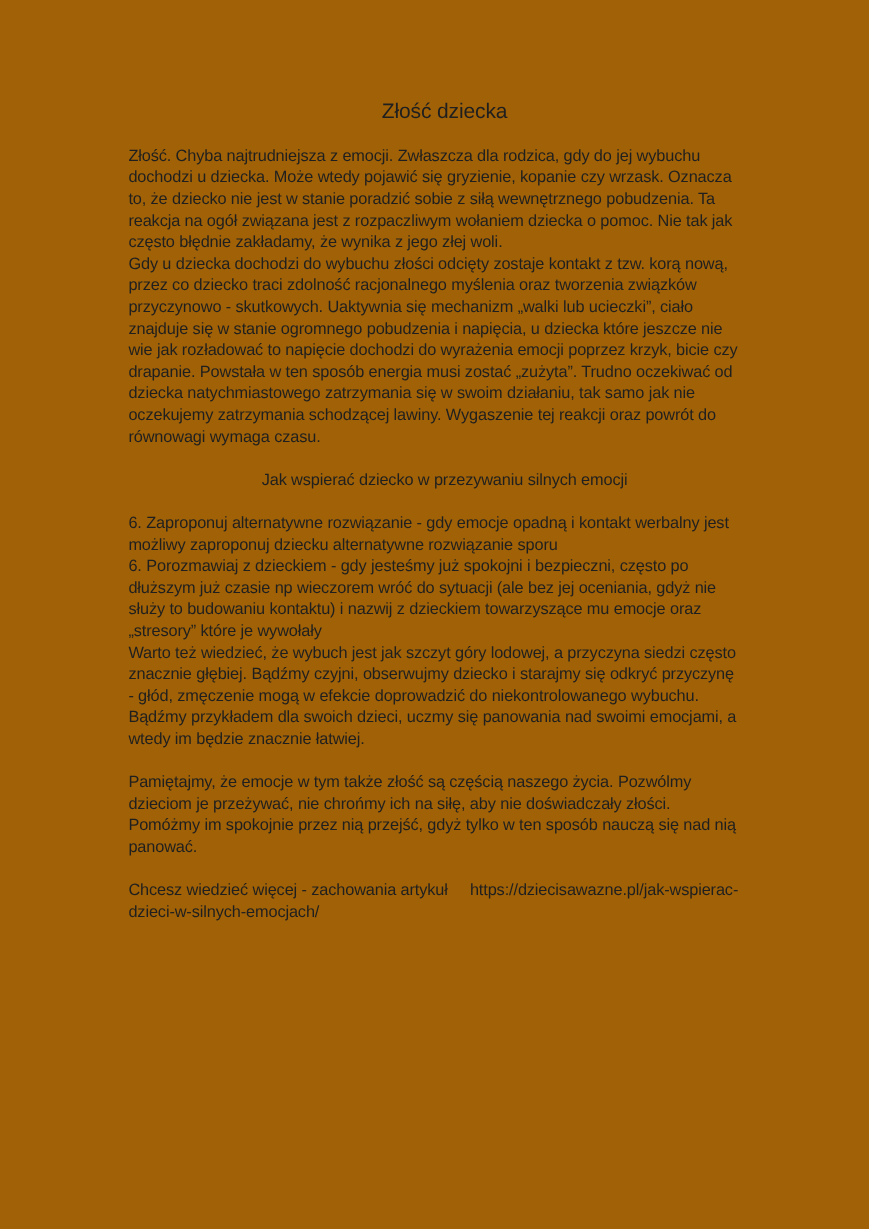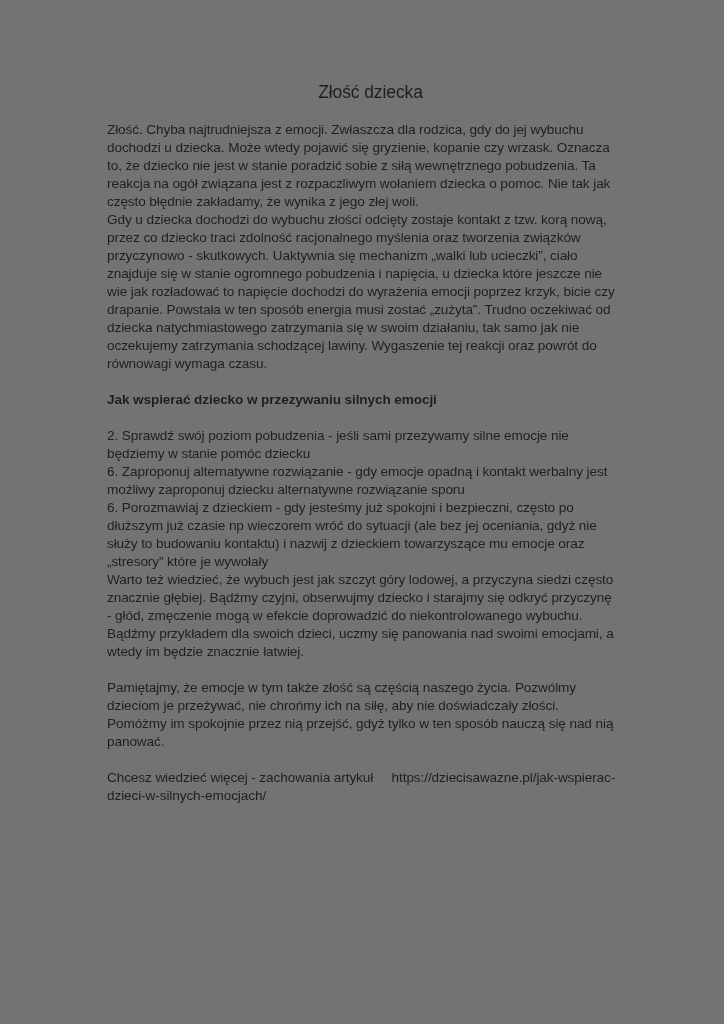--- a/index.html
+++ b/index.html
@@ -5,21 +5,21 @@
   html, body {
     margin: 0;
     padding: 0;
     background: #ffffff;
   }
   .page {
     position: relative;
     width: 724px;
     height: 1024px;
     box-sizing: border-box;
-    background: #737373;
+    background: #a16207;
     color: #1f1f1f;
     padding: 80px 90px 0 107px;
     overflow: hidden;
     font-family: "Liberation Sans", "DejaVu Sans", sans-serif;
   }
   .title {
     margin: 0 0 17px 0;
     font-size: 17.5px;
     font-weight: 400;
     line-height: 24px;
@@ -31,23 +31,24 @@
     margin: 0;
     font-size: 13.6px;
     line-height: 18px;
     letter-spacing: -0.1px;
     white-space: pre;
   }
   .gap {
     margin-top: 18px;
   }
   .section-heading {
-    font-weight: 700;
+    font-weight: 400;
     font-size: 13.6px;
     line-height: 18px;
+    text-align: center;
   }
 </style>
 </head>
 <body>
 
 <div class="page">
 
   <h1 class="title">Złość dziecka</h1>
 
   <p class="block">Złość. Chyba najtrudniejsza z emocji. Zwłaszcza dla rodzica, gdy do jej wybuchu
@@ -62,22 +63,20 @@
 znajduje się w stanie ogromnego pobudzenia i napięcia, u dziecka które jeszcze nie
 wie jak rozładować to napięcie dochodzi do wyrażenia emocji poprzez krzyk, bicie czy
 drapanie. Powstała w ten sposób energia musi zostać „zużyta”. Trudno oczekiwać od
 dziecka natychmiastowego zatrzymania się w swoim działaniu, tak samo jak nie
 oczekujemy zatrzymania schodzącej lawiny. Wygaszenie tej reakcji oraz powrót do
 równowagi wymaga czasu.</p>
 
   <h2 class="block gap section-heading">Jak wspierać dziecko w przezywaniu silnych emocji</h2>
 
   <div class="gap">
-    <p class="block">2. Sprawdź swój poziom pobudzenia - jeśli sami przezywamy silne emocje nie
-będziemy w stanie pomóc dziecku</p>
     <p class="block">6. Zaproponuj alternatywne rozwiązanie - gdy emocje opadną i kontakt werbalny jest
 możliwy zaproponuj dziecku alternatywne rozwiązanie sporu</p>
     <p class="block">6. Porozmawiaj z dzieckiem - gdy jesteśmy już spokojni i bezpieczni, często po
 dłuższym już czasie np wieczorem wróć do sytuacji (ale bez jej oceniania, gdyż nie
 służy to budowaniu kontaktu) i nazwij z dzieckiem towarzyszące mu emocje oraz
 „stresory” które je wywołały</p>
   </div>
 
   <p class="block">Warto też wiedzieć, że wybuch jest jak szczyt góry lodowej, a przyczyna siedzi często
 znacznie głębiej. Bądźmy czyjni, obserwujmy dziecko i starajmy się odkryć przyczynę

